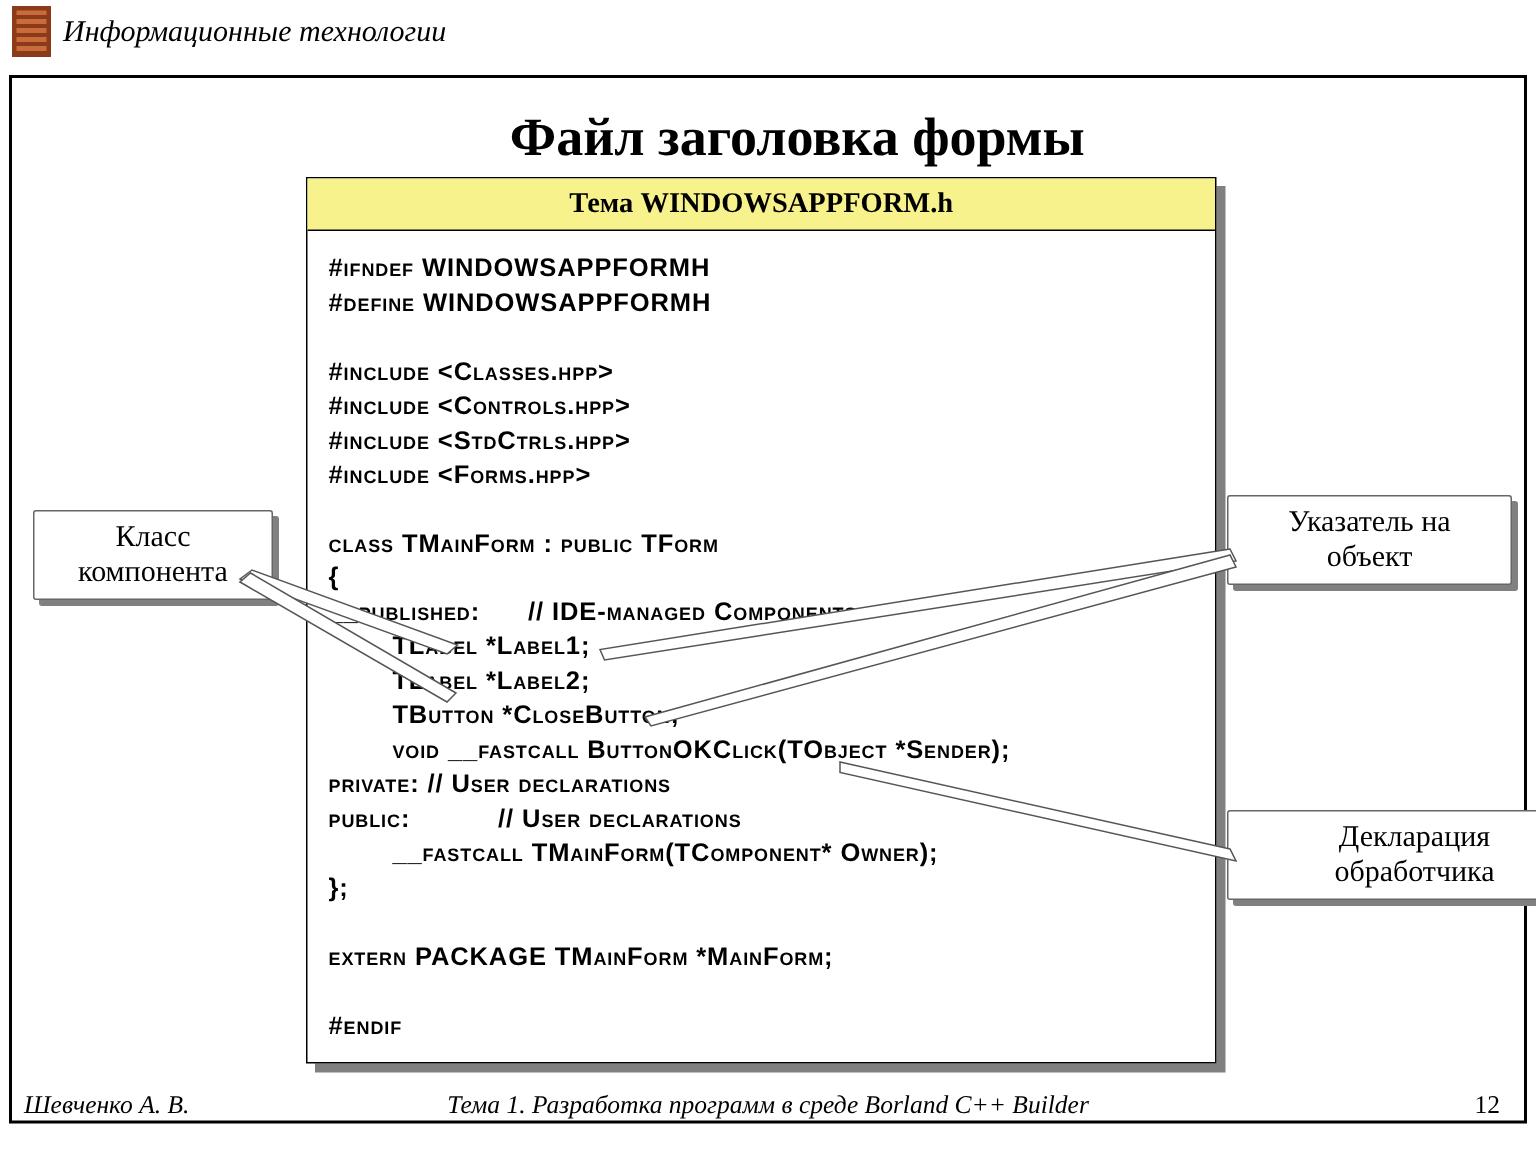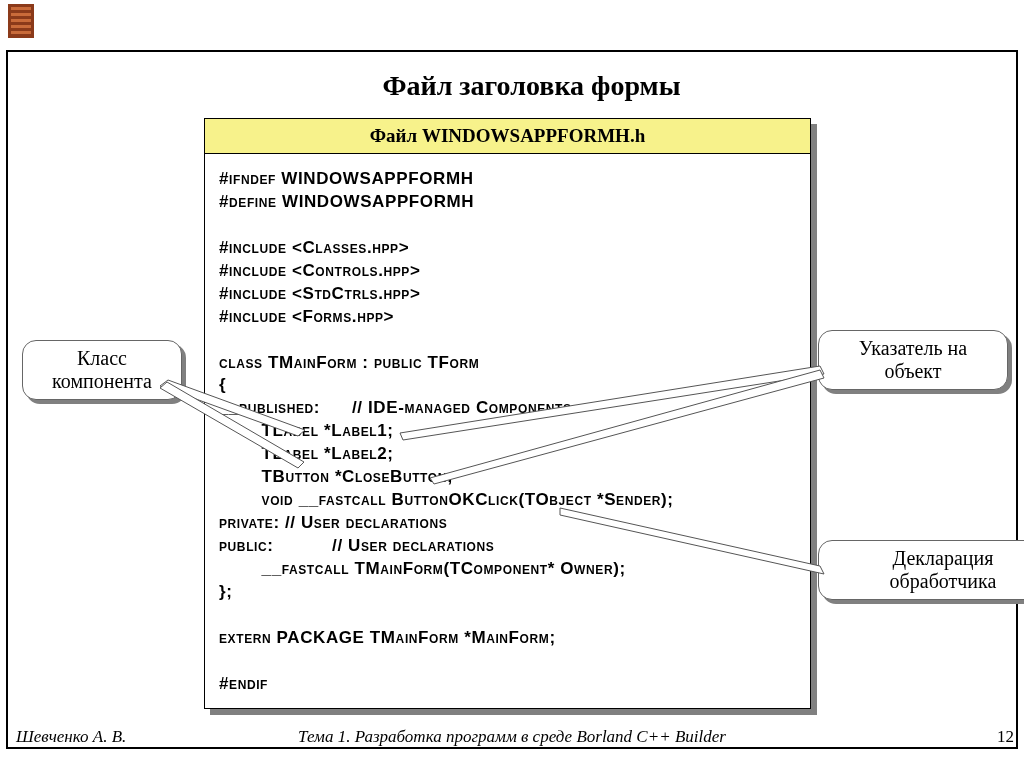--- a/index.html
+++ b/index.html
@@ -45,21 +45,21 @@
     font-size: 20px;
     color: #000;
   }
   .slide-title {
     position: absolute;
     top: 70px;
     left: 15px;
     right: 0;
     text-align: center;
     font-weight: 700;
-    font-size: 28px;
+    font-size: 36px;
     padding-left: 24px;
   }
   .code-panel {
     position: absolute;
     left: 204px;
     top: 118px;
     width: 605px;
     background: #fff;
     box-shadow: 6px 6px 0 #808080;
     border: 1px solid #000;
@@ -81,21 +81,21 @@
     letter-spacing: 0.6px;
     text-transform: none;
     font-variant: small-caps;
     color: #000;
     white-space: pre;
     font-weight: 600;
   }
   .callout {
     position: absolute;
     border: 1px solid #666;
-    border-radius: 14px;
+    border-radius: 2px;
     background: #fff;
     padding: 6px 14px;
     font-size: 20px;
     color: #000;
     text-align: center;
     line-height: 1.15;
     box-shadow: 4px 4px 0 #808080;
   }
   .callout-class   { left: 22px;  top: 340px; width: 130px; }
   .callout-pointer { left: 818px; top: 330px; width: 160px; }
@@ -113,35 +113,36 @@
     left: 0;
     right: 0;
     bottom: 20px;
     display: flex;
     align-items: flex-start;
     font-style: italic;
     font-size: 17px;
   }
   .footer-author { position: absolute; left: 16px; }
   .footer-topic  { width: 100%; text-align: center; font-style: italic; }
-  .footer-page   { position: absolute; right: 10px; font-style: normal; }
+  .footer-page   { position: absolute; right: 24px; font-style: normal; }
 </style>
 </head>
 <body>
 
 <div class="slide-border"></div>
 
 <div class="header">
   <div class="header-icon"></div>
+  <div class="header-title">Информационные технологии</div>
 </div>
 
 <div class="slide-title">Файл заголовка формы</div>
 
 <div class="code-panel">
-  <div class="code-panel-title">Файл WINDOWSAPPFORMH.h</div>
+  <div class="code-panel-title">Тема WINDOWSAPPFORM.h</div>
   <div class="code-body">#ifndef WINDOWSAPPFORMH
 #define WINDOWSAPPFORMH
 
 #include &lt;Classes.hpp&gt;
 #include &lt;Controls.hpp&gt;
 #include &lt;StdCtrls.hpp&gt;
 #include &lt;Forms.hpp&gt;
 
 class TMainForm : public TForm
 {

